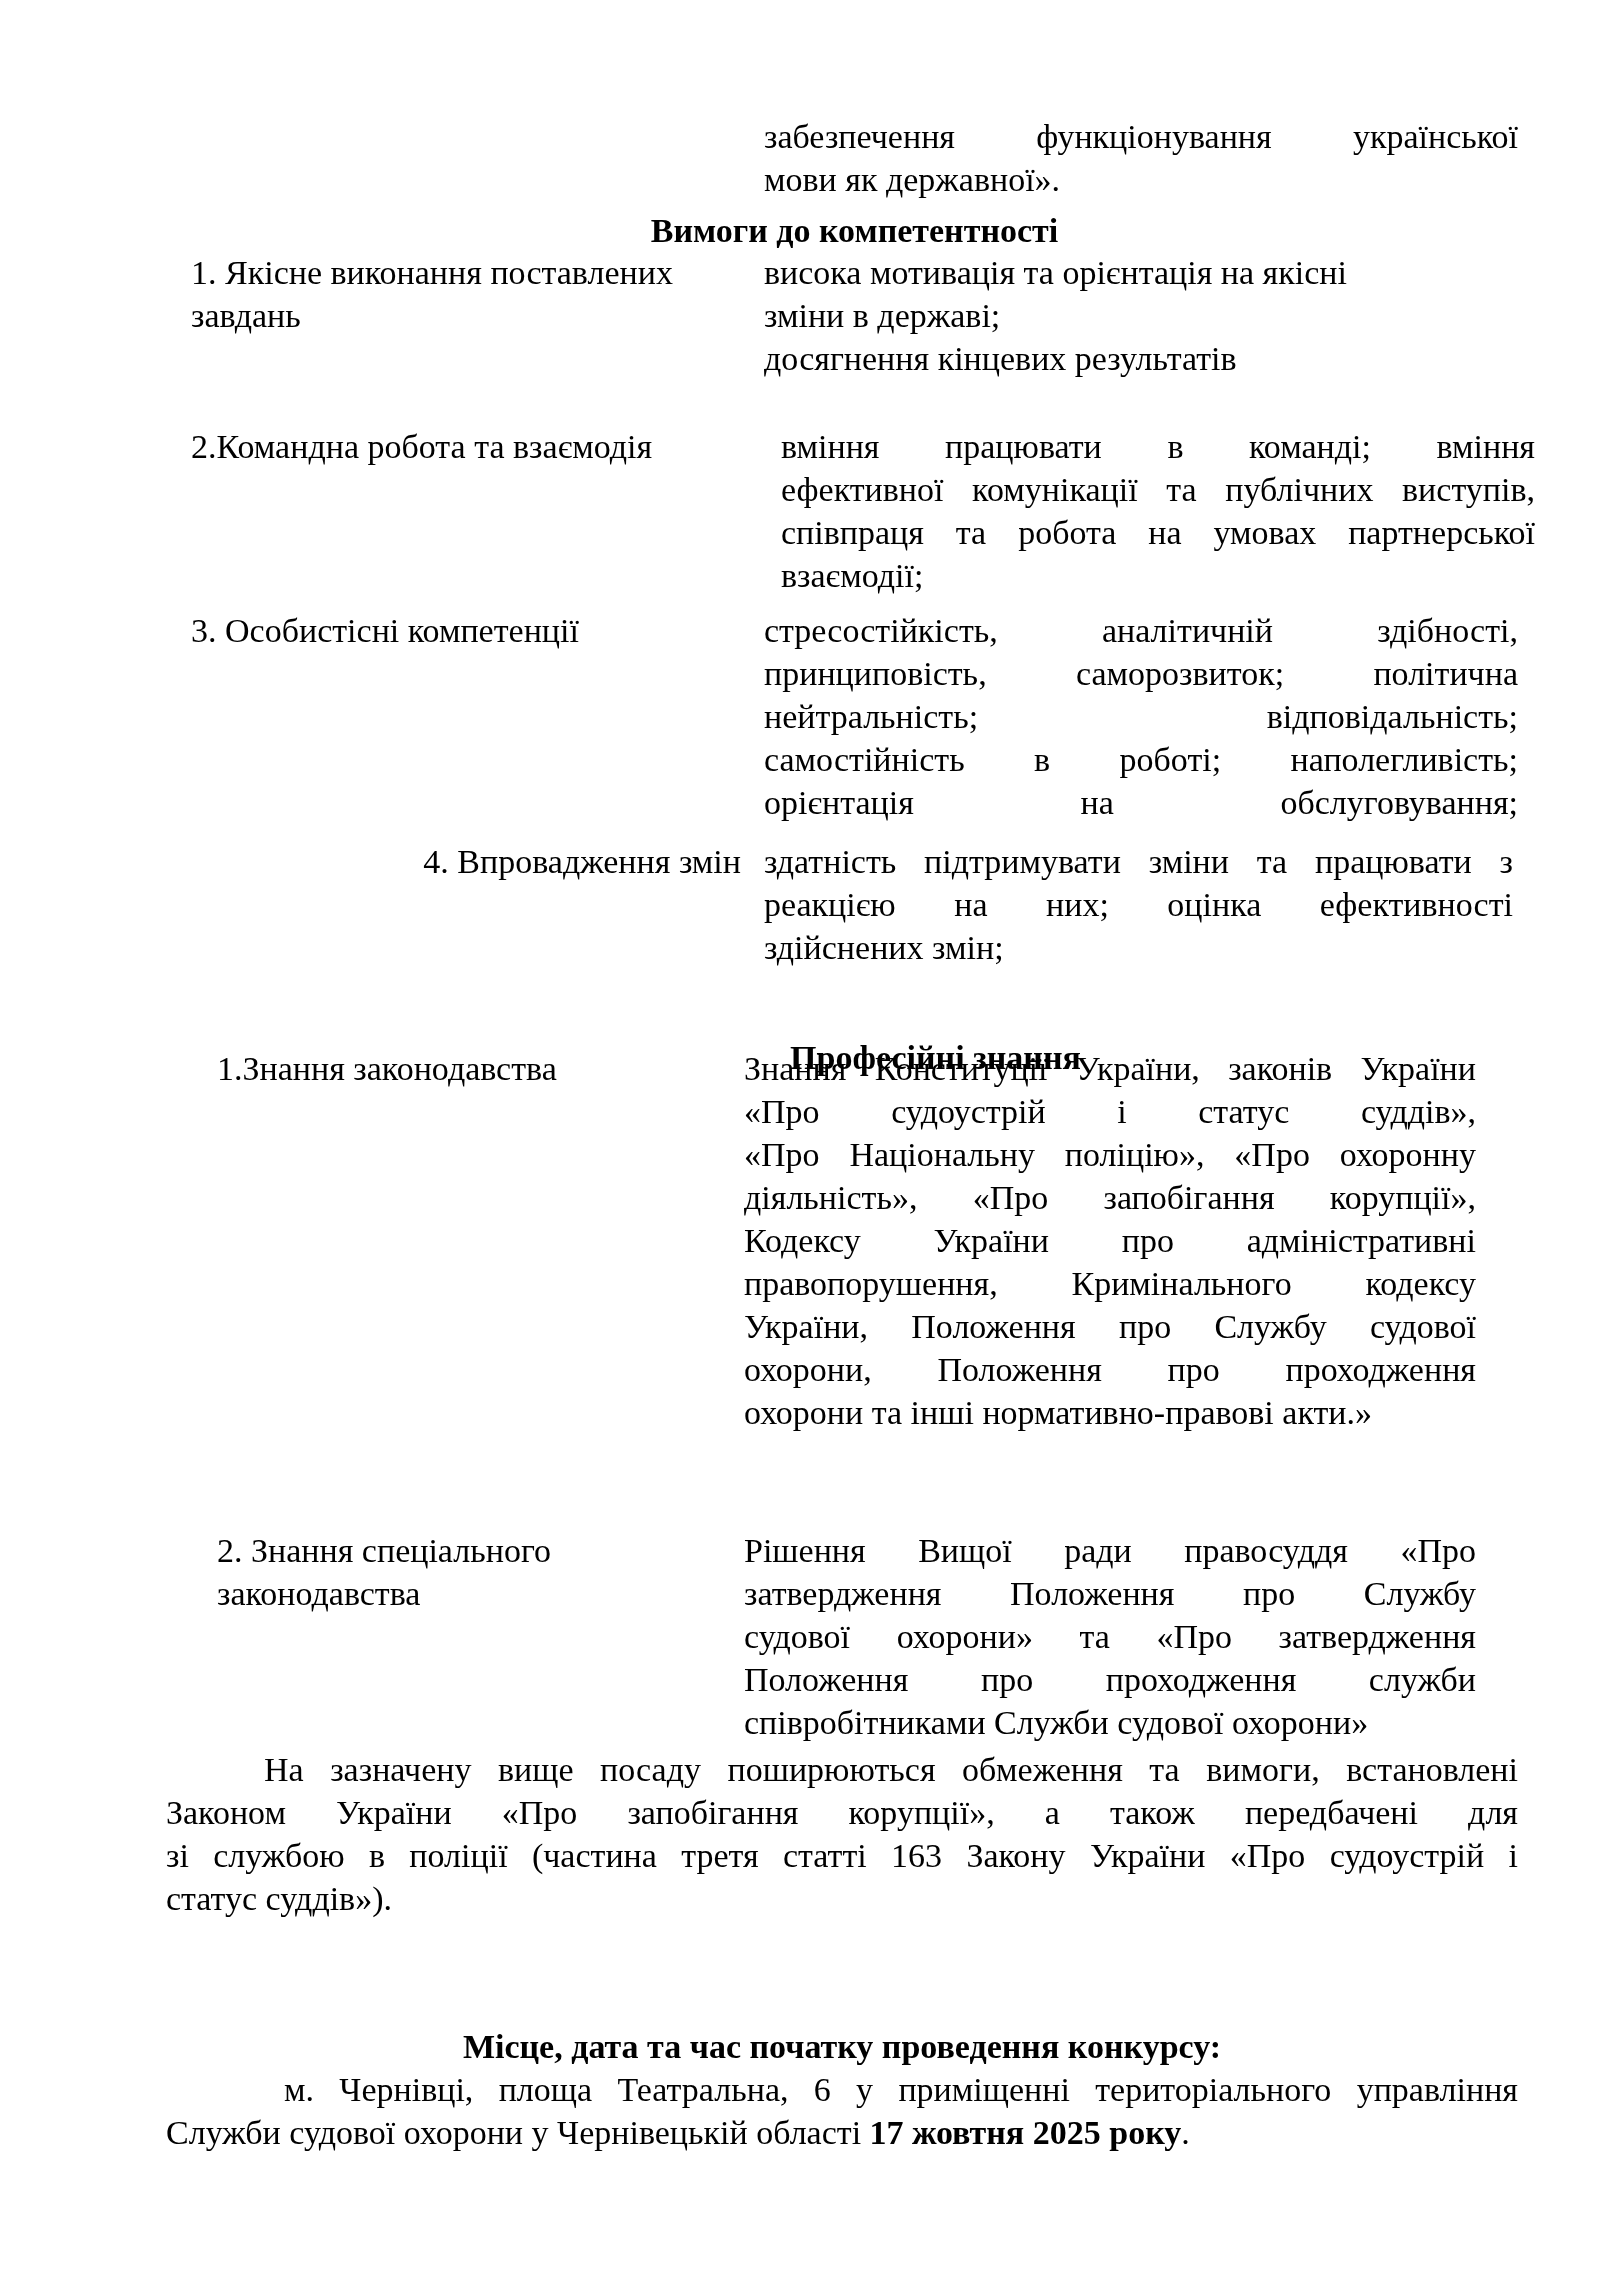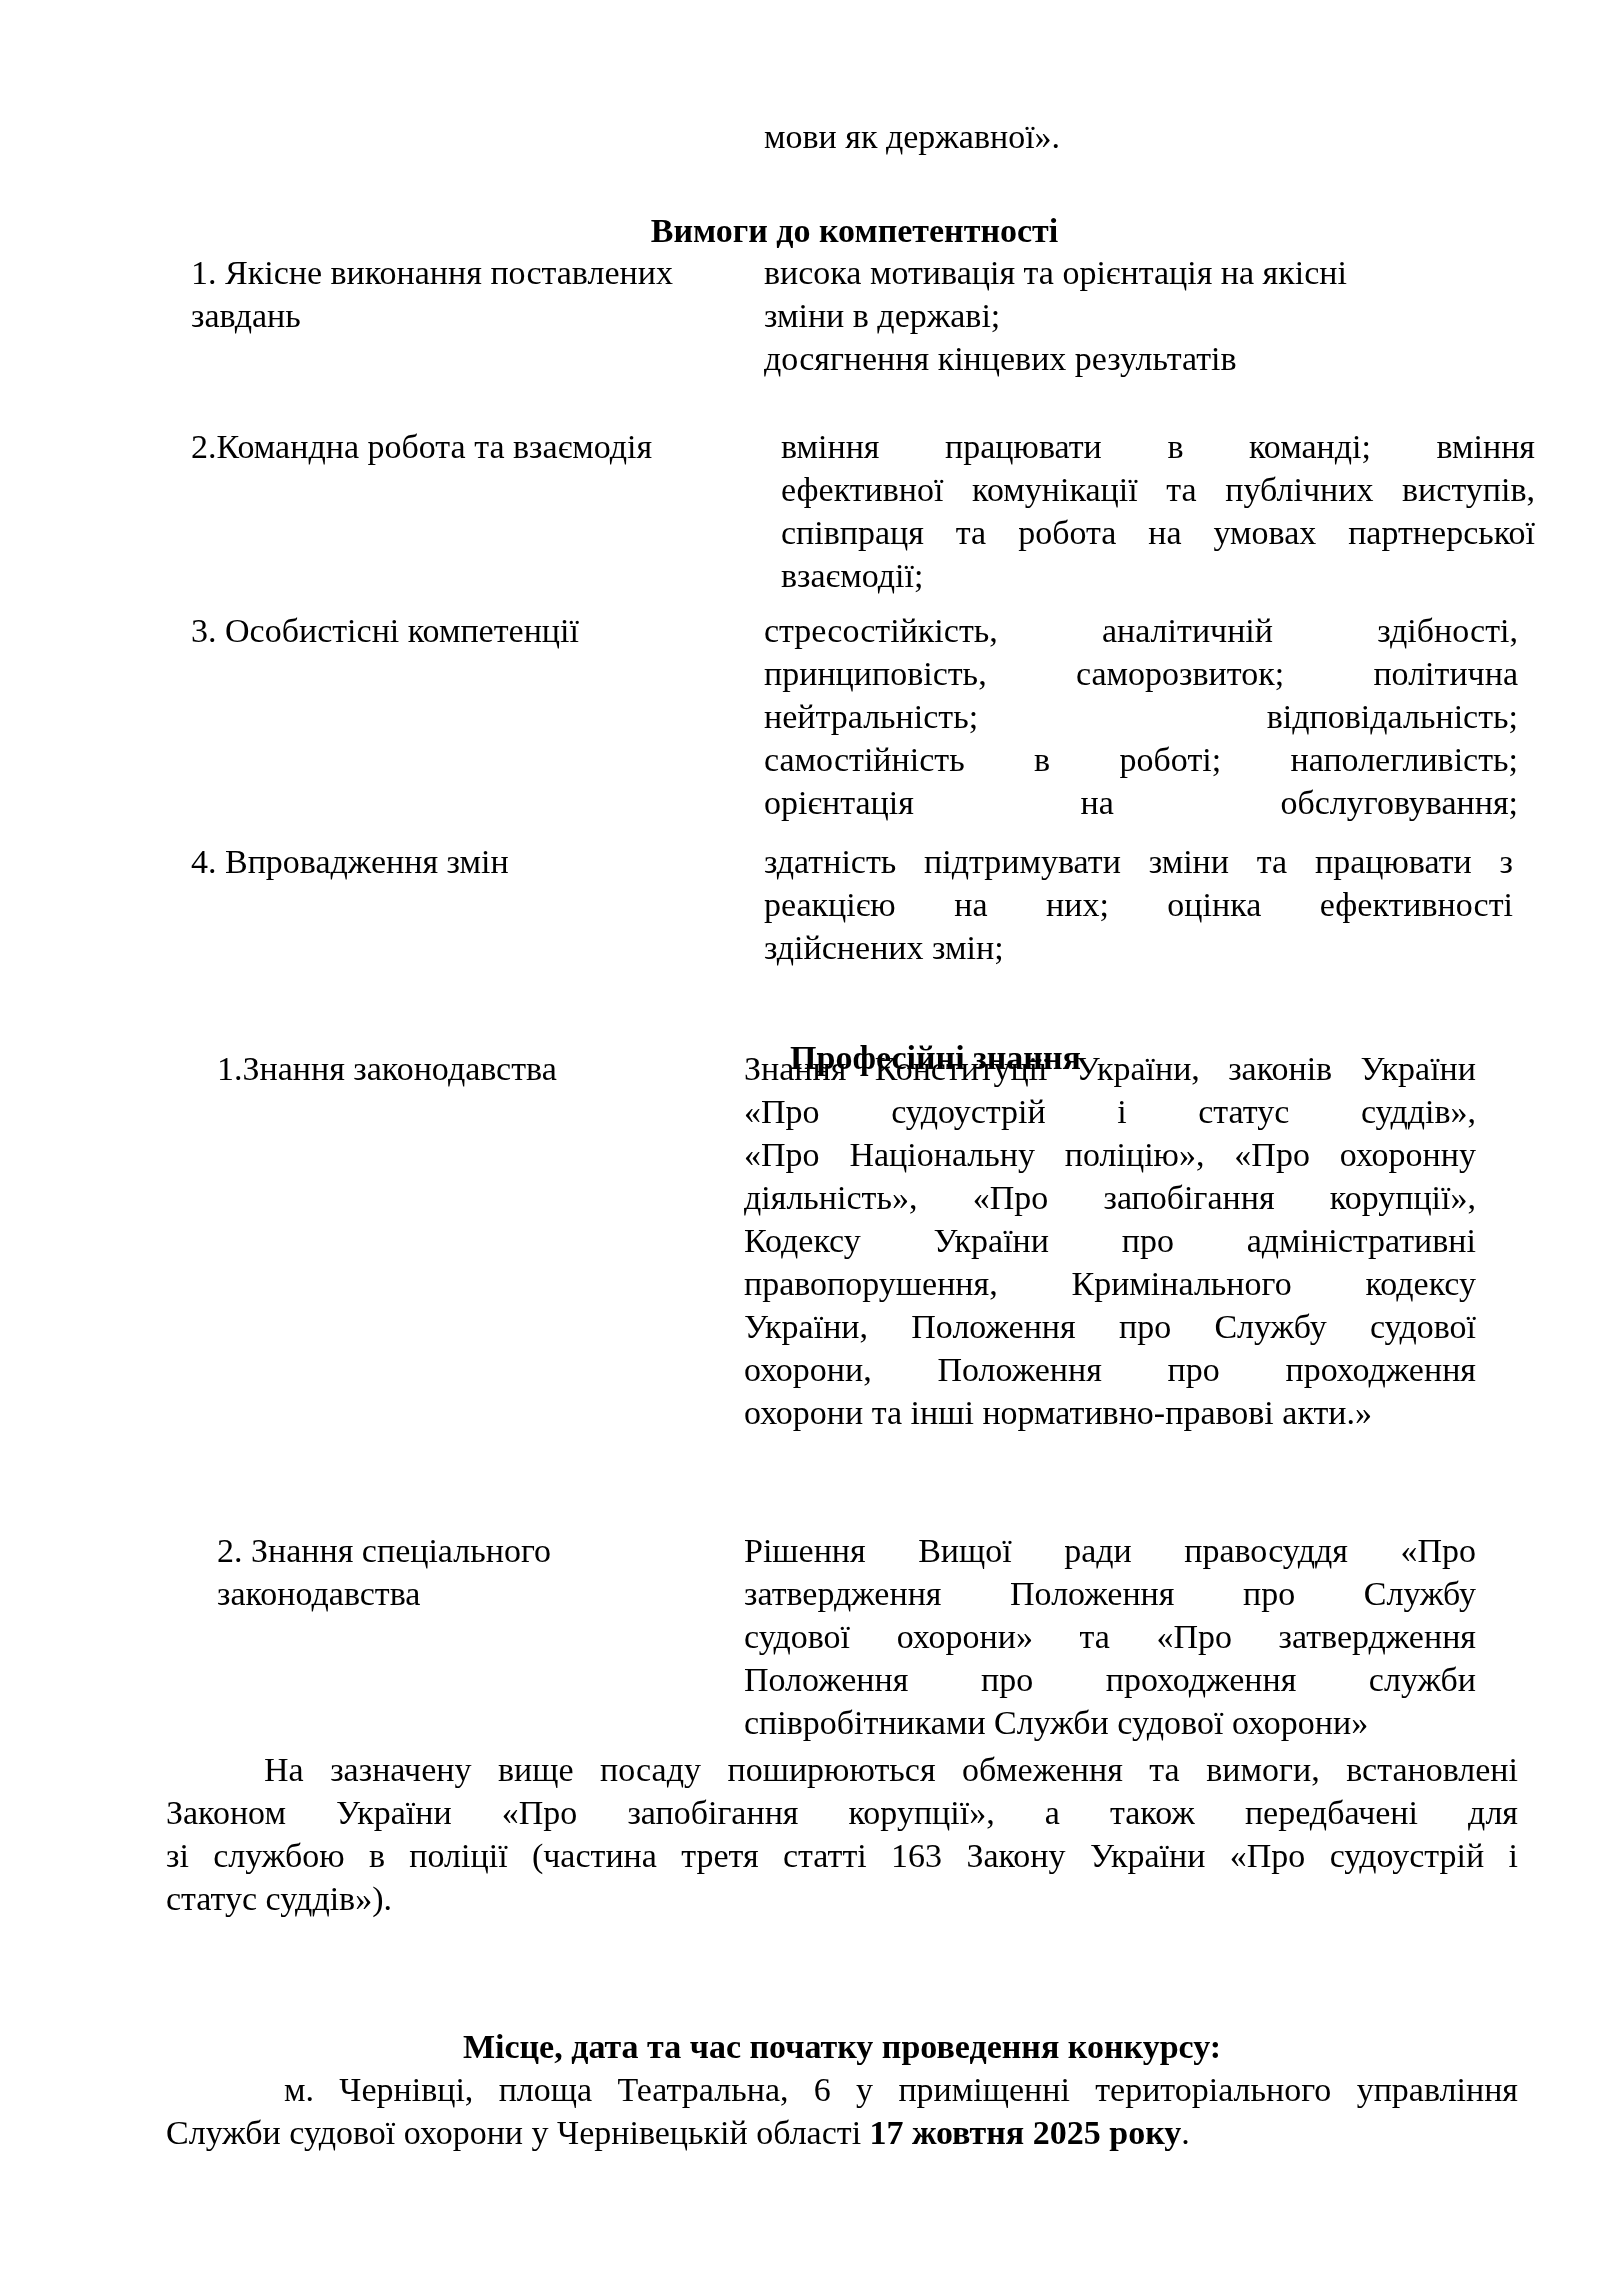--- a/index.html
+++ b/index.html
@@ -16,20 +16,21 @@
   .left-col { left: 191px; width: 550px; }
   .left-col-2 { left: 217px; width: 523px; }
   .right-col { left: 764px; width: 753px; }
   .right-col-b { left: 764px; width: 754px; }
   .right-col-c { left: 744px; width: 732px; }
 </style>
 </head>
 <body>
 
 <div class="abs right-col-b" style="top:115px;">
+  <span class="jline">забезпечення функціонування української</span>
   <span class="line">мови як державної».</span>
 </div>
 
 <div class="abs bold center" style="top:209px; left:191px; width:1327px;">Вимоги до компетентності</div>
 
 <div class="abs left-col" style="top:251px;">
   <span class="line">1. Якісне виконання поставлених</span>
   <span class="line">завдань</span>
 </div>
 <div class="abs right-col" style="top:251px;">
@@ -52,21 +53,21 @@
   <span class="line">3. Особистісні компетенції</span>
 </div>
 <div class="abs right-col-b" style="top:609px;">
   <span class="jline">стресостійкість, аналітичній здібності,</span>
   <span class="jline">принциповість, саморозвиток; політична</span>
   <span class="jline">нейтральність; відповідальність;</span>
   <span class="jline">самостійність в роботі; наполегливість;</span>
   <span class="jline">орієнтація на обслуговування;</span>
 </div>
 
-<div class="abs left-col" style="top:840px;">
+<div class="abs left-col" style="top:840px;text-align:right;">
   <span class="line">4. Впровадження змін</span>
 </div>
 <div class="abs right-col-b" style="top:840px; width:749px;">
   <span class="jline">здатність підтримувати зміни та працювати з</span>
   <span class="jline">реакцією на них; оцінка ефективності</span>
   <span class="line">здійснених змін;</span>
 </div>
 
 <div class="abs bold" style="top:1036px; left:739px; width:393px;text-align:center;">Професійні знання</div>
 

